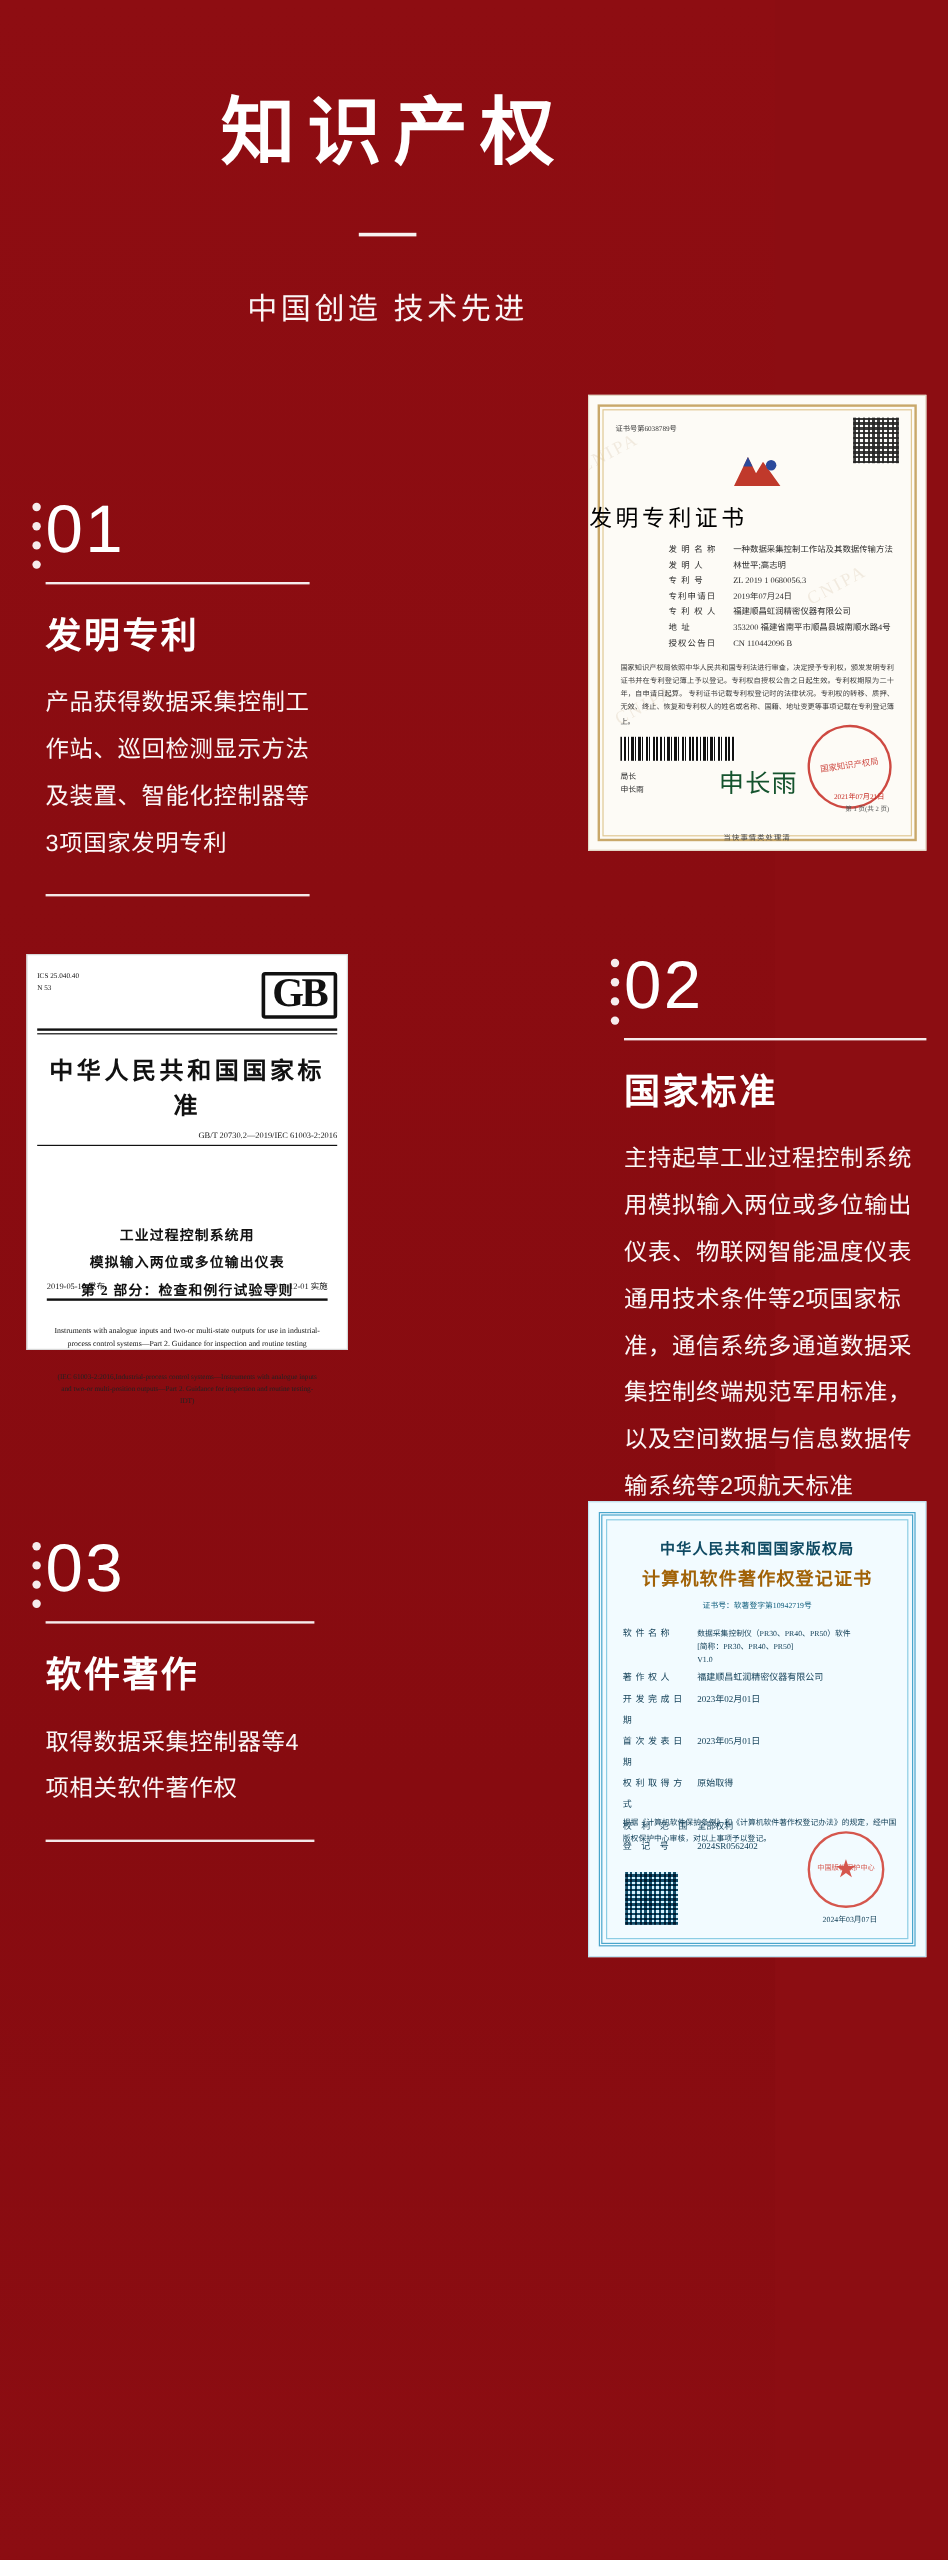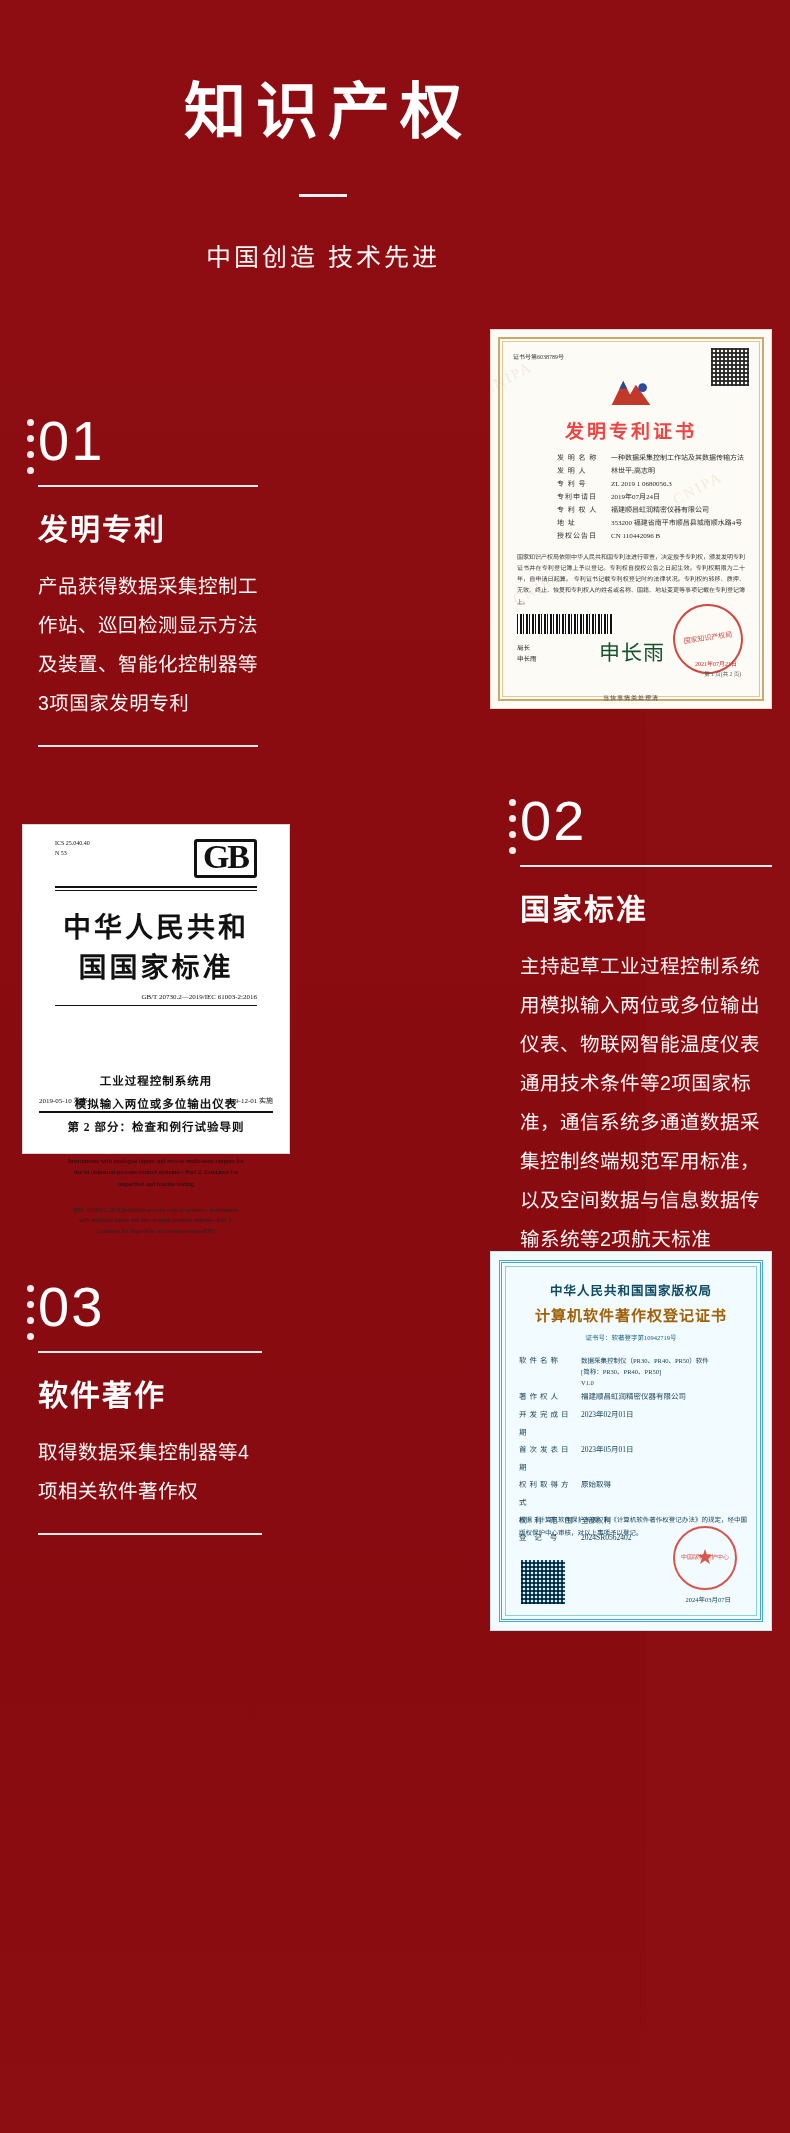--- a/index.html
+++ b/index.html
@@ -150,25 +150,24 @@
   }
   .c1-logo {
     position: absolute;
     top: 46px; left: 50%;
     transform: translateX(-50%);
     width: 58px; height: 34px;
   }
   .c1-title {
     position: absolute;
     top: 86px; left: 0; right: 0;
-    text-align: center;
     font-size: 19px;
-    font-weight: bold;
+    font-weight: normal;
     letter-spacing: 3px;
-    color: #ef4444;
+    color: #000000;
   }
   .c1-fields {
     position: absolute;
     top: 122px; left: 30px; right: 26px;
     font-size: 7px;
     line-height: 1.85;
     color: #2c2c2c;
   }
   .c1-fields .fl { display: flex; }
   .c1-fields .fl b { font-weight: normal; width: 54px; flex: 0 0 54px; letter-spacing: 1px; margin-left: 36px;}
@@ -240,43 +239,42 @@
 
   
   .cert2 {
     width: 268px;
     height: 330px;
     background: #ffffff;
     border: 1px solid #d8d8d8;
     position: relative;
     font-family: "Liberation Serif", "DejaVu Serif", serif;
     color: #111;
-    padding: 14px 32px;
-    margin-top: 29px;
+    padding: 14px 8px;
   }
   .c2-head {
     display: flex;
     justify-content: space-between;
     align-items: flex-start;
   }
   .c2-ics { font-size: 6px; line-height: 1.6; }
   .c2-gb {
     font-size: 34px;
     font-weight: bold;
     letter-spacing: -2px;
     line-height: 0.85;
     border: 3px solid #111;
     padding: 1px 6px 3px 6px;
     border-radius: 3px;
   }
   .c2-rule { height: 2px; background: #111; margin: 8px 0 0 0; }
   .c2-rule-thin { height: 1px; background: #111; margin-top: 2px; }
   .c2-title {
     text-align: center;
-    font-size: 28px;
+    font-size: 20px;
     font-weight: bold;
     letter-spacing: 3px;
     margin: 14px 0 8px 0;
   }
   .c2-code {
     text-align: right;
     font-size: 7px;
     border-bottom: 1px solid #111;
     padding-bottom: 4px;
   }

